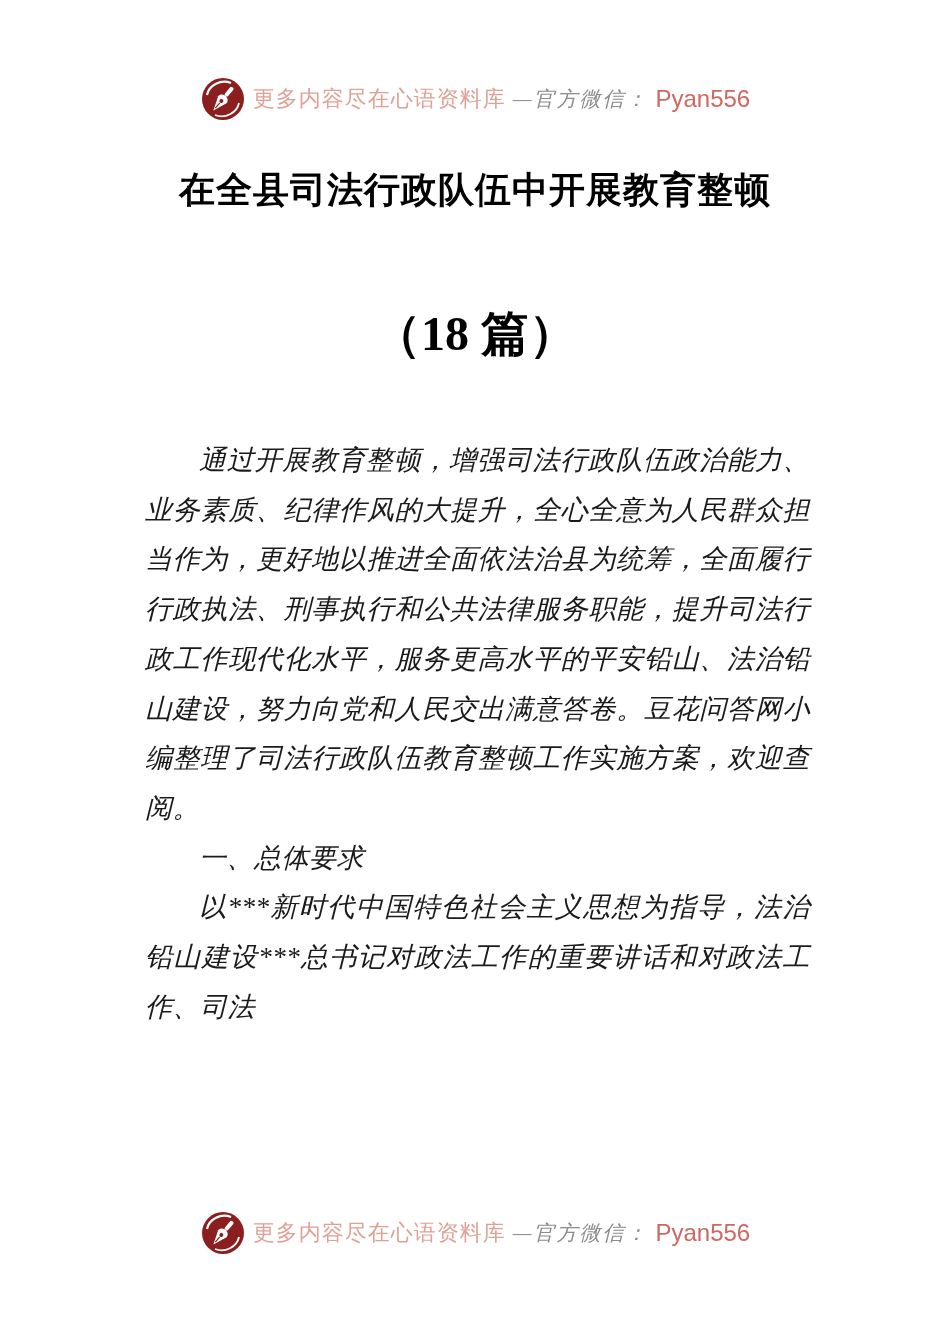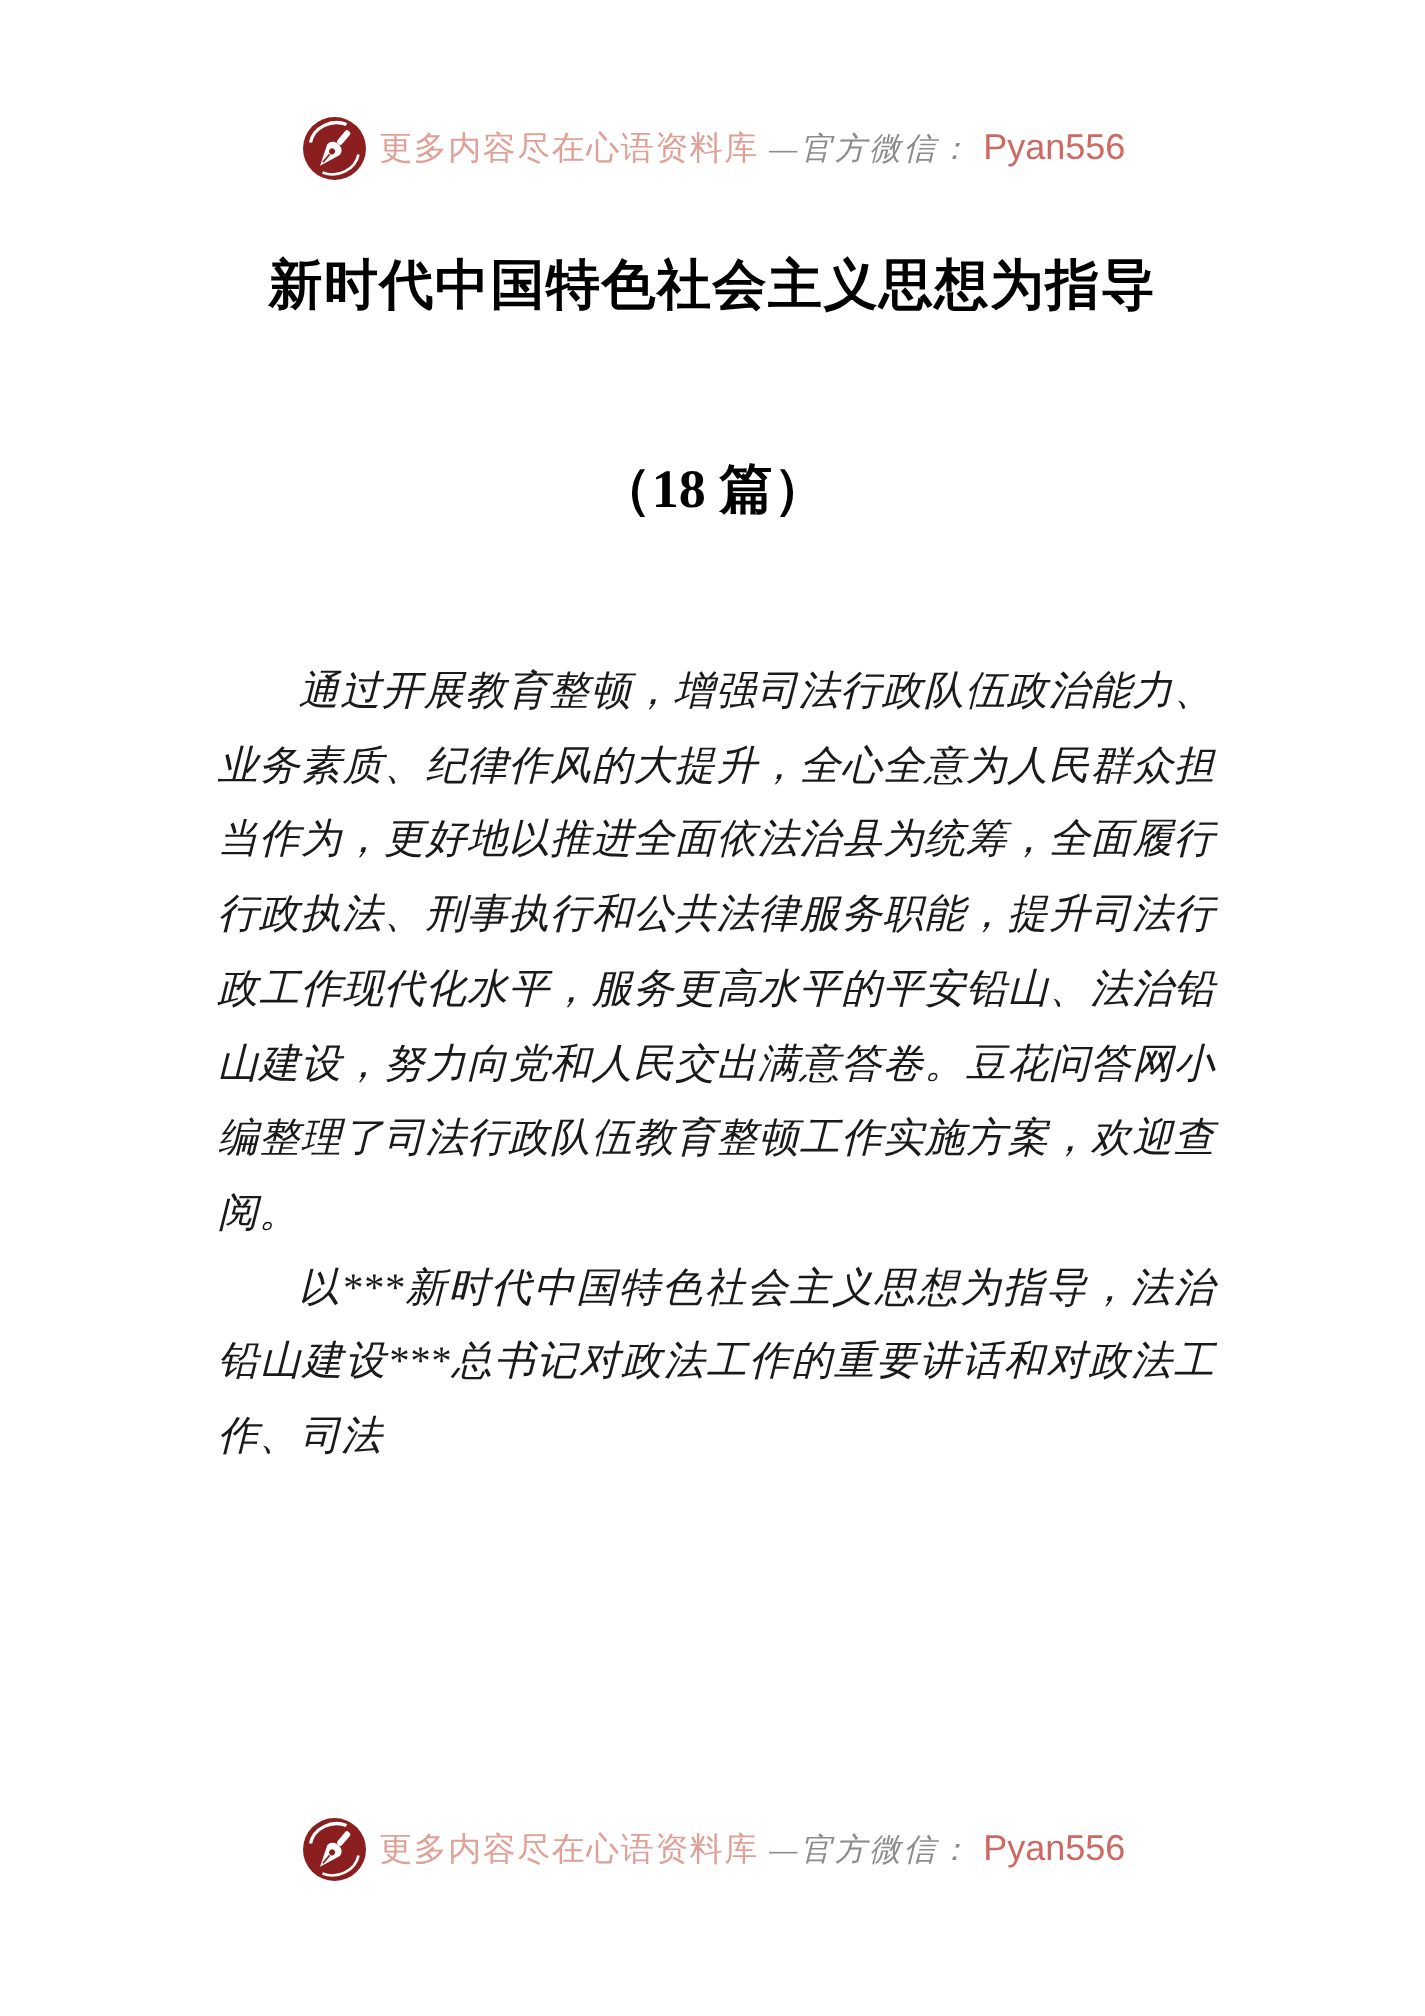--- a/index.html
+++ b/index.html
@@ -62,21 +62,21 @@
     letter-spacing: 1px;
     color: #000000;
     margin: 0;
   }
   .doc-subtitle {
     position: absolute;
     top: 302px;
     left: 0;
     width: 100%;
     text-align: center;
-    font-size: 36px;
+    font-size: 48px;
     font-weight: bold;
     color: #000000;
     margin: 0;
   }
 
   
   .doc-body {
     position: absolute;
     top: 436px;
     left: 145px;
@@ -117,26 +117,27 @@
           <circle cx="23" cy="25.5" r="2" fill="#8b1e1e"></circle>
           <line x1="23" y1="28" x2="23" y2="35" stroke="#8b1e1e" stroke-width="1.2"></line>
         </g>
       </svg>
     </span>
     <span class="wm-brand">更多内容尽在心语资料库</span>
     <span class="wm-label">—官方微信：</span>
     <span class="wm-id">Pyan556</span>
   </div>
 
-  <h1 class="doc-title">新时代中国特色社会主义思想为指导</h1>
+  <h1 class="doc-title">在全县司法行政队伍中开展教育整顿</h1>
 
   <div class="doc-subtitle">（18 篇）</div>
 
   <div class="doc-body">
     <p>通过开展教育整顿，增强司法行政队伍政治能力、业务素质、纪律作风的大提升，全心全意为人民群众担当作为，更好地以推进全面依法治县为统筹，全面履行行政执法、刑事执行和公共法律服务职能，提升司法行政工作现代化水平，服务更高水平的平安铅山、法治铅山建设，努力向党和人民交出满意答卷。豆花问答网小编整理了司法行政队伍教育整顿工作实施方案，欢迎查阅。</p>
+    <p>一、总体要求</p>
     <p>以***新时代中国特色社会主义思想为指导，法治铅山建设***总书记对政法工作的重要讲话和对政法工作、司法</p>
   </div>
 
   <div class="watermark bottom">
     <span class="wm-logo">
       <svg width="46" height="46" viewBox="0 0 46 46">
         <circle cx="23" cy="23" r="21" fill="#8b1e1e"></circle>
         <path d="M7 19 C9 9, 21 3, 31 7" stroke="#ffffff" stroke-width="2.2" fill="none"></path>
         <path d="M39 27 C37 37, 25 43, 15 39" stroke="#ffffff" stroke-width="1.8" fill="none"></path>
         <g transform="rotate(40 23 23)">

